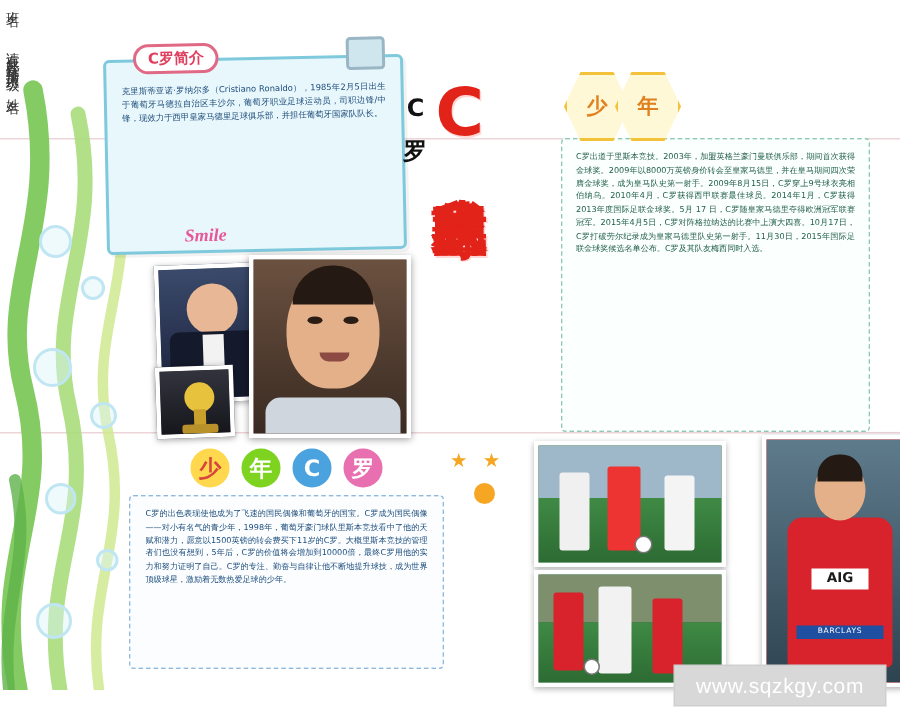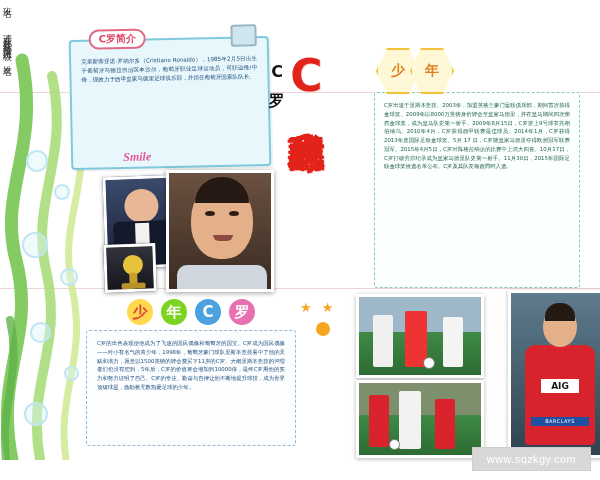--- a/index.html
+++ b/index.html
@@ -13,21 +13,21 @@
   
   .tg-badge{
     position:absolute;left:10px;top:8px;z-index:60;
     background:#f2f2f2;border:1px solid #d8d8d8;
     color:#3a3a3a;font-size:14px;font-weight:bold;
     padding:3px 9px;letter-spacing:.5px;
     font-family:"Liberation Sans",sans-serif;
   }
   .url-badge{
     position:absolute;right:10px;bottom:10px;z-index:60;
-    background:#d8d8d8;color:#ffffff;font-size:11px;
+    background:#d8d8d8;color:#ffffff;font-size:14px;
     padding:5px 14px;letter-spacing:.4px;
     font-family:"Liberation Sans",sans-serif;
     box-shadow:0 0 0 1px #cfcfcf;
   }
 
   
   .seaweed{
     position:absolute;left:0;top:20px;width:110px;height:440px;z-index:2;
     pointer-events:none;
   }

